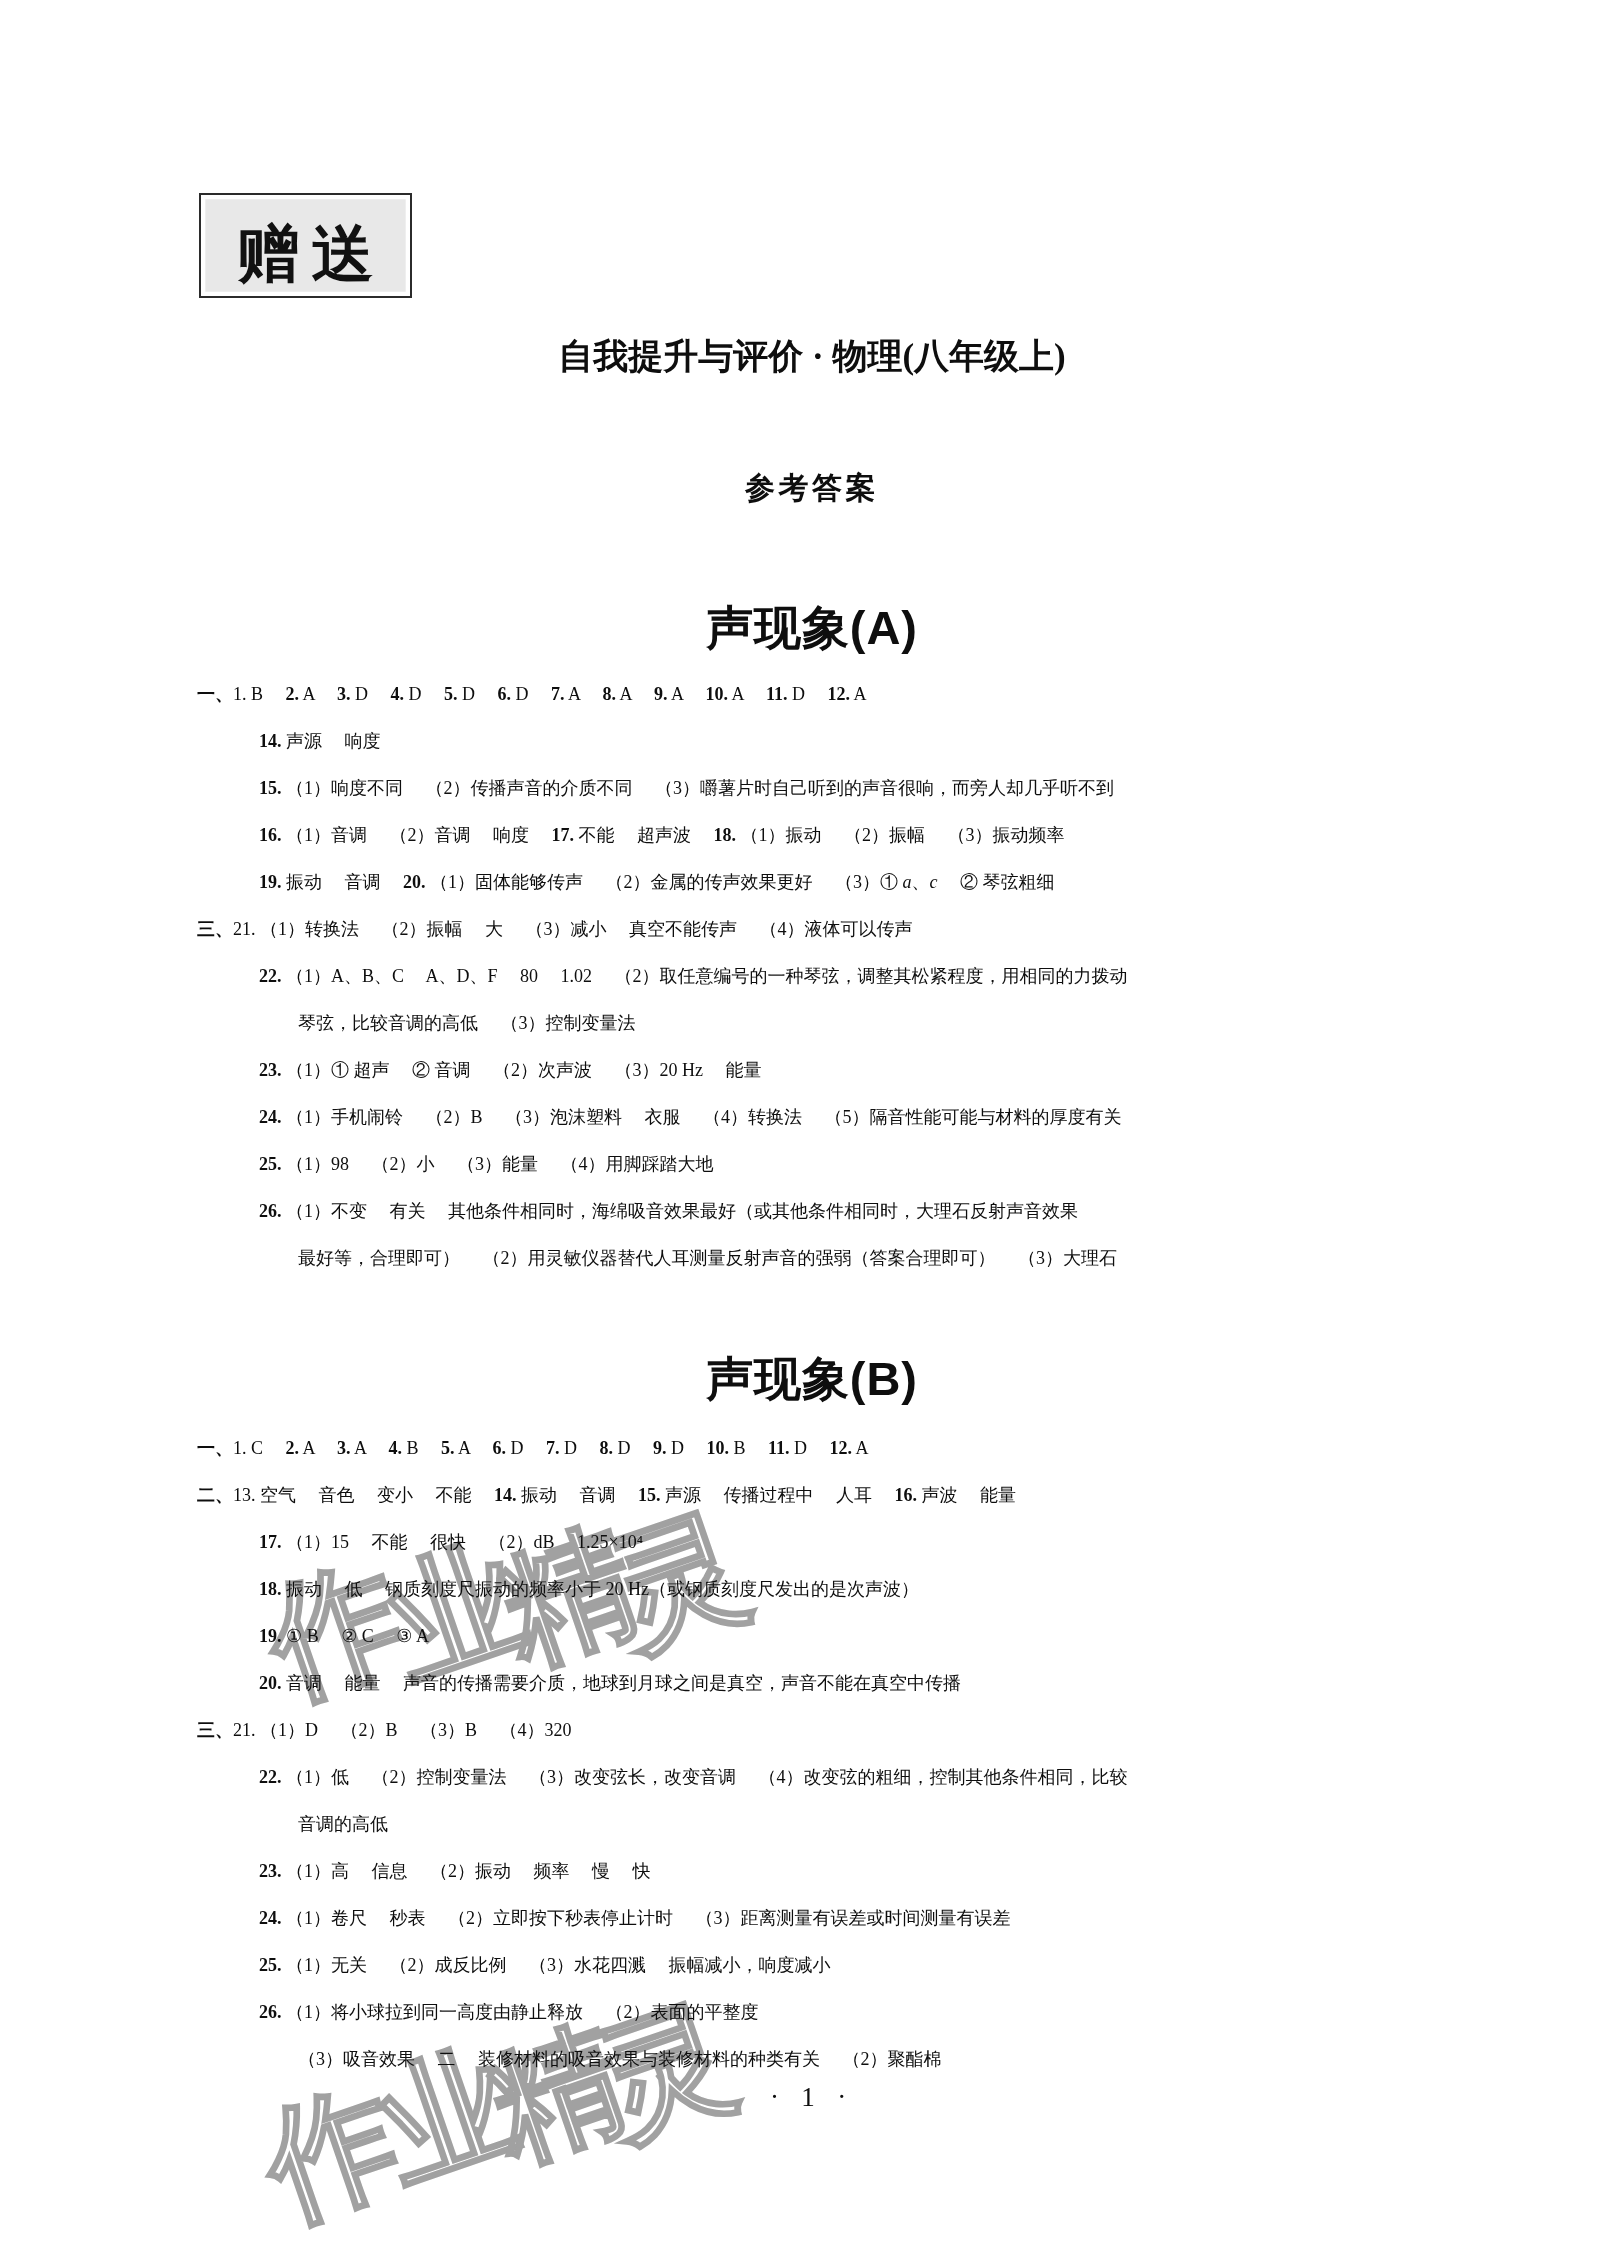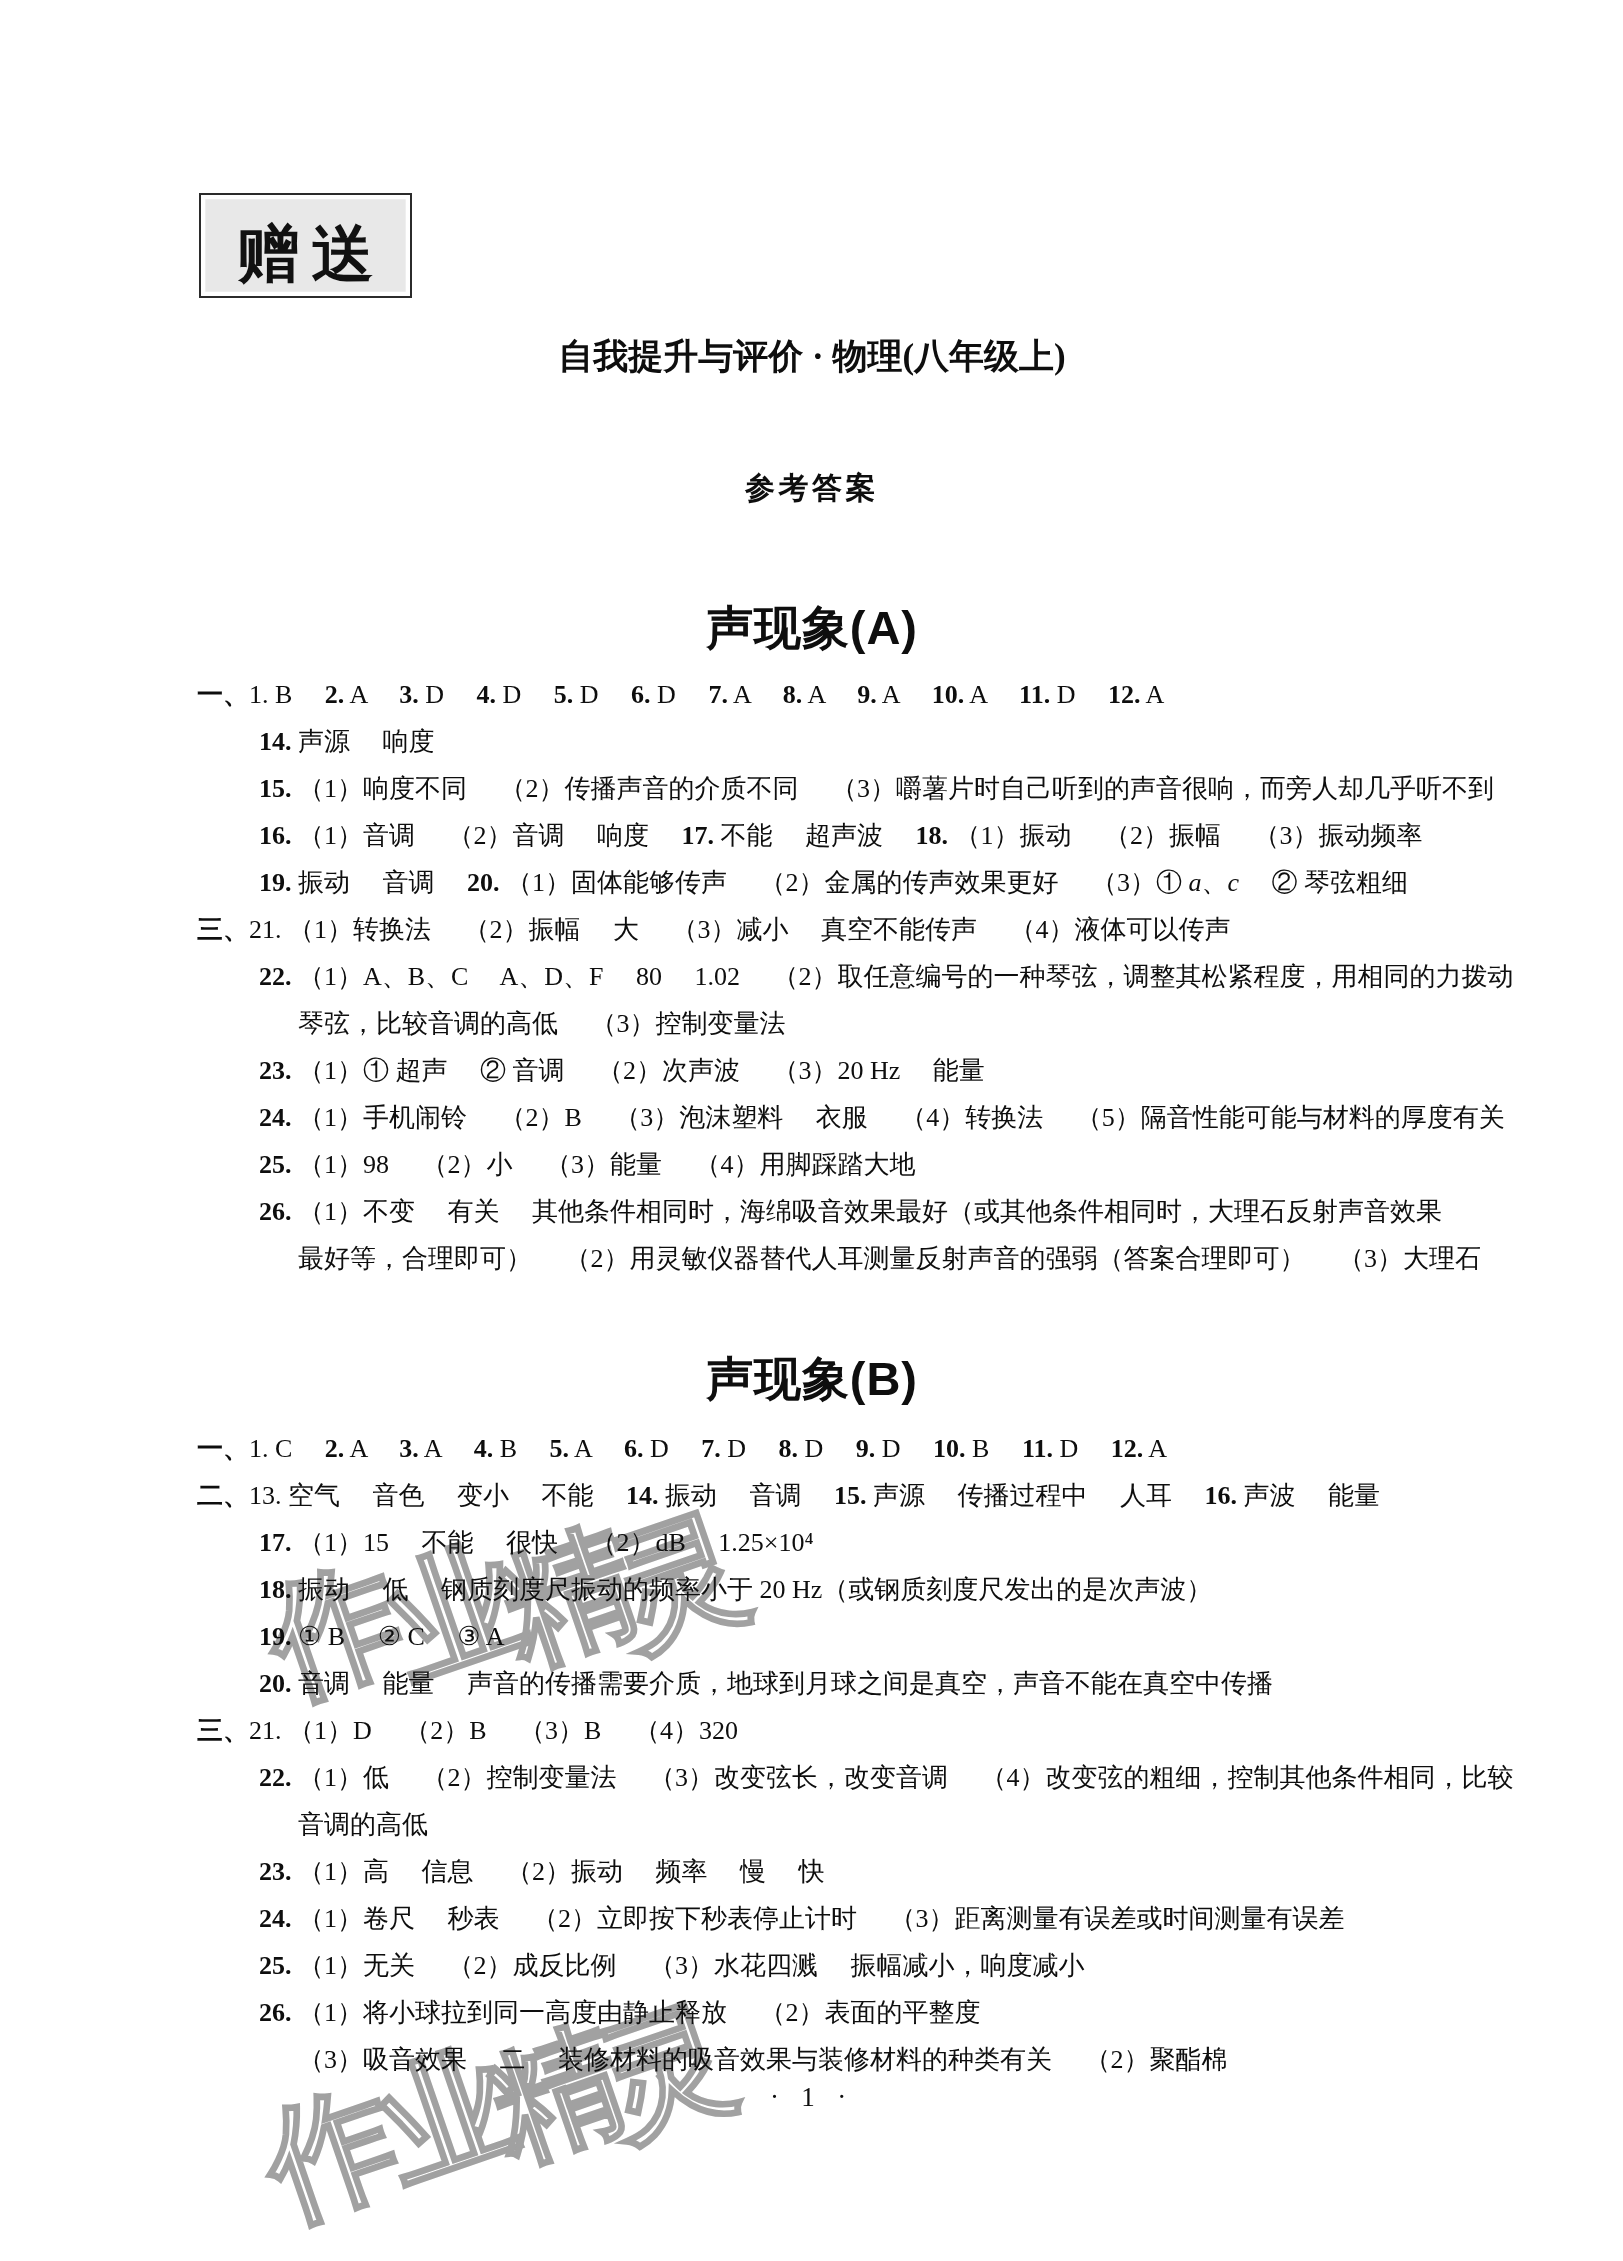--- a/index.html
+++ b/index.html
@@ -16,21 +16,21 @@
   }
   .badge span{
     font-family:"Liberation Sans","DejaVu Sans",sans-serif;
     font-weight:bold;font-size:62px;letter-spacing:12px;margin-right:-12px;color:#111;
   }
   .hd{position:absolute;left:0;width:100%;text-align:center;font-weight:bold;white-space:pre;}
   .title{top:333px;font-size:35px;font-family:"Liberation Serif","DejaVu Serif",serif;}
   .subtitle{top:468px;font-size:30px;font-family:"Liberation Sans","DejaVu Sans",sans-serif;letter-spacing:3.5px;}
   .sec-hd{font-size:47px;font-family:"Liberation Sans","DejaVu Sans",sans-serif;letter-spacing:0.9px;}
   .lines{position:absolute;left:0;width:100%;}
-  .ln{position:relative;height:47px;line-height:47px;font-size:26px;white-space:pre;}
+  .ln{position:relative;height:47px;line-height:47px;font-size:18px;white-space:pre;}
   .ind0{padding-left:197px;}
   .ind1{padding-left:259px;}
   .ind2{padding-left:298px;}
   .ln b{font-weight:bold;}
   .ln i{font-style:italic;}
   .wm{position:absolute;overflow:visible;pointer-events:none;}
   .wm text{
     font-family:"Liberation Sans","DejaVu Sans",sans-serif;
     font-weight:bold;fill:none;
   }

